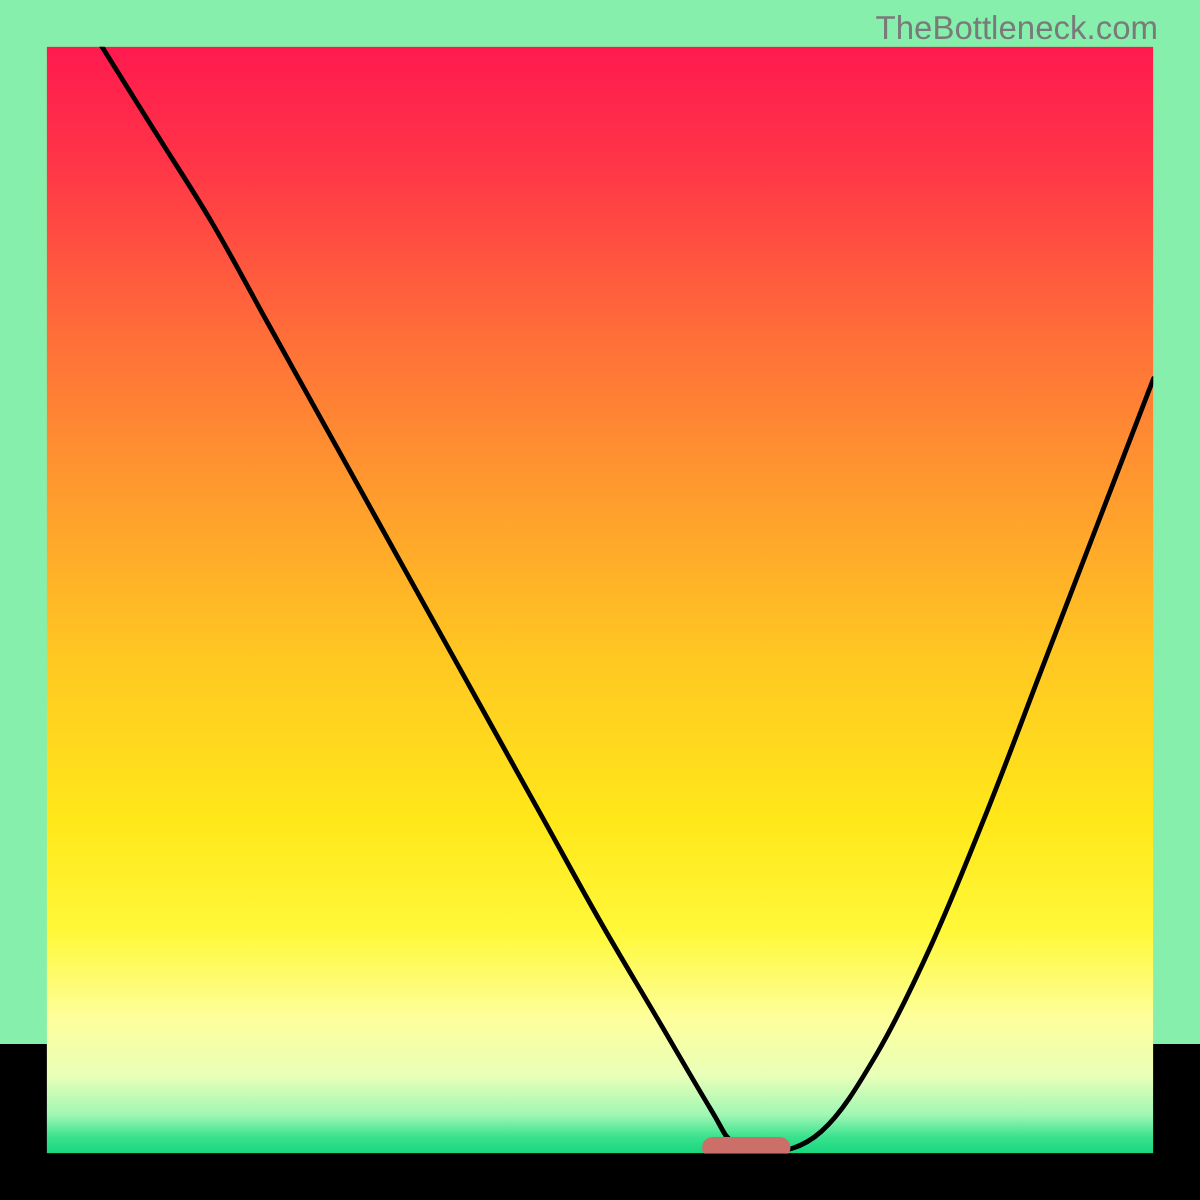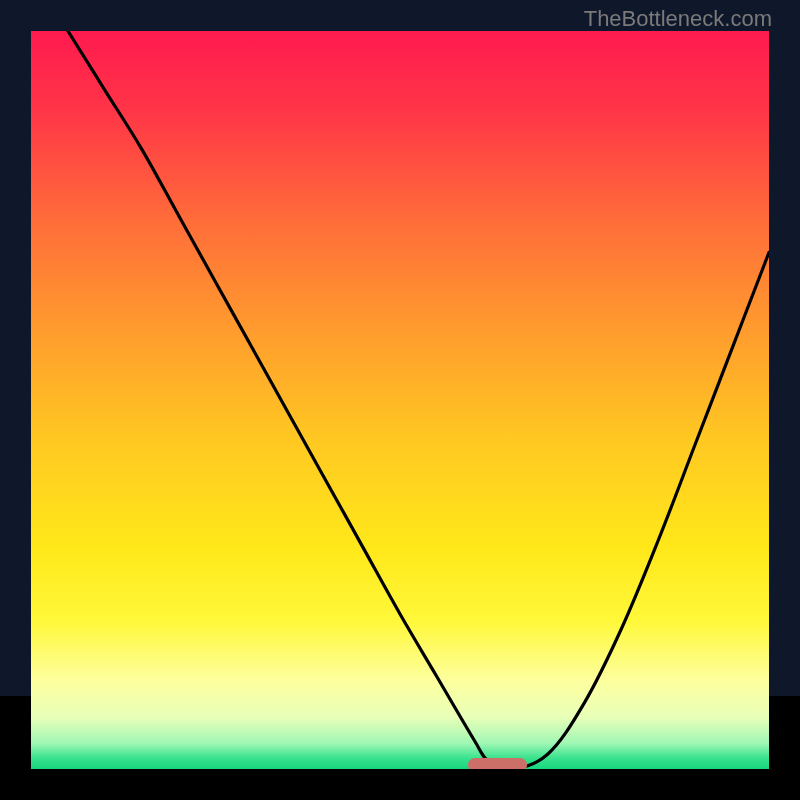--- a/index.html
+++ b/index.html
@@ -7,21 +7,21 @@
     padding: 0;
     width: 800px;
     height: 800px;
     background: #000;
     overflow: hidden;
   }
   .chart-container {
     position: relative;
     width: 800px;
     height: 696px;
-    background: #0f172a;
+    background: #86efac;
     text-decoration: underline;
   }
   .plot-area {
     position: absolute;
     left: 31px;
     top: 31px;
     width: 738px;
     height: 738px;
     overflow: hidden;
   }

